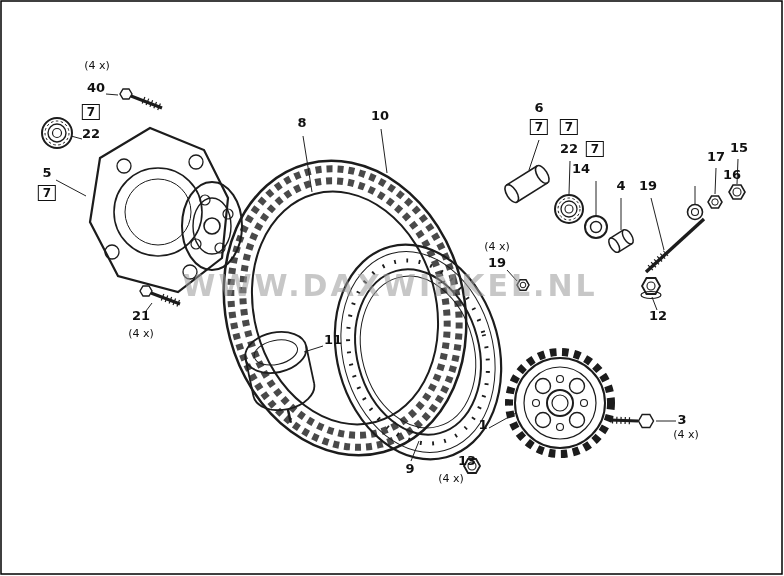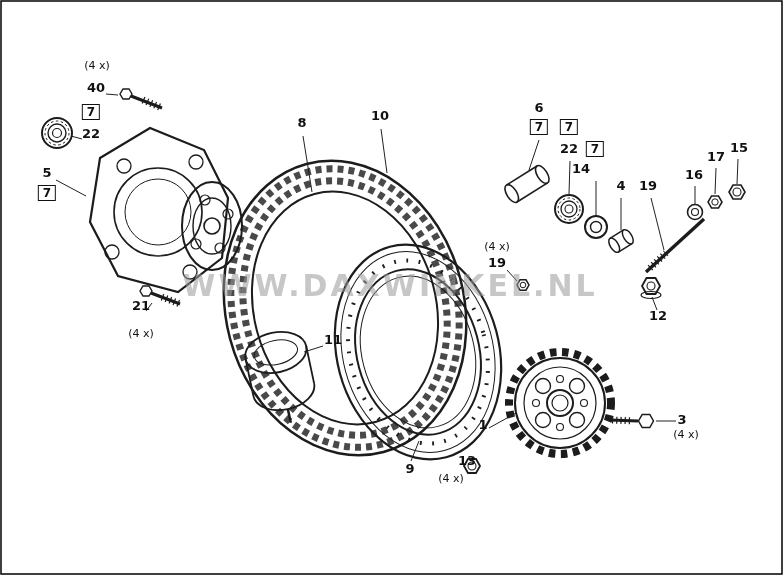--- a/index.html
+++ b/index.html
@@ -213,39 +213,39 @@
 
     <text x="390" y="296" text-anchor="middle" font-family="DejaVu Sans, sans-serif" font-size="30" font-weight="bold" fill="#9a9a9a" opacity="0.55" letter-spacing="3">WWW.DAXWINKEL.NL</text>
   </svg>
 
   <div class="lbl qty" style="left:97px;top:59px">(4 x)</div>
   <div class="lbl" style="left:96px;top:81px">40</div>
   <div class="lbl boxed" style="left:91px;top:104px">7</div>
   <div class="lbl" style="left:91px;top:127px">22</div>
   <div class="lbl" style="left:47px;top:166px">5</div>
   <div class="lbl boxed" style="left:47px;top:185px">7</div>
-  <div class="lbl" style="left:141px;top:299px">21</div>
+  <div class="lbl" style="left:141px;top:309px">21</div>
   <div class="lbl qty" style="left:141px;top:327px">(4 x)</div>
   <div class="lbl" style="left:302px;top:116px">8</div>
   <div class="lbl" style="left:380px;top:109px">10</div>
   <div class="lbl" style="left:333px;top:333px">11</div>
   <div class="lbl" style="left:410px;top:462px">9</div>
   <div class="lbl" style="left:467px;top:454px">13</div>
   <div class="lbl qty" style="left:451px;top:472px">(4 x)</div>
   <div class="lbl" style="left:483px;top:418px">1</div>
   <div class="lbl qty" style="left:497px;top:240px">(4 x)</div>
   <div class="lbl" style="left:497px;top:256px">19</div>
   <div class="lbl" style="left:539px;top:101px">6</div>
   <div class="lbl boxed" style="left:539px;top:119px">7</div>
   <div class="lbl boxed" style="left:569px;top:119px">7</div>
   <div class="lbl" style="left:569px;top:142px">22</div>
   <div class="lbl boxed" style="left:595px;top:141px">7</div>
   <div class="lbl" style="left:581px;top:162px">14</div>
   <div class="lbl" style="left:621px;top:179px">4</div>
   <div class="lbl" style="left:648px;top:179px">19</div>
-  <div class="lbl" style="left:694px;top:168px">16</div>
+  <div class="lbl" style="left:732px;top:168px">16</div>
   <div class="lbl" style="left:716px;top:150px">17</div>
   <div class="lbl" style="left:739px;top:141px">15</div>
   <div class="lbl" style="left:658px;top:309px">12</div>
   <div class="lbl" style="left:682px;top:413px">3</div>
   <div class="lbl qty" style="left:686px;top:428px">(4 x)</div>
 
 </div>
 
 </body></html>

